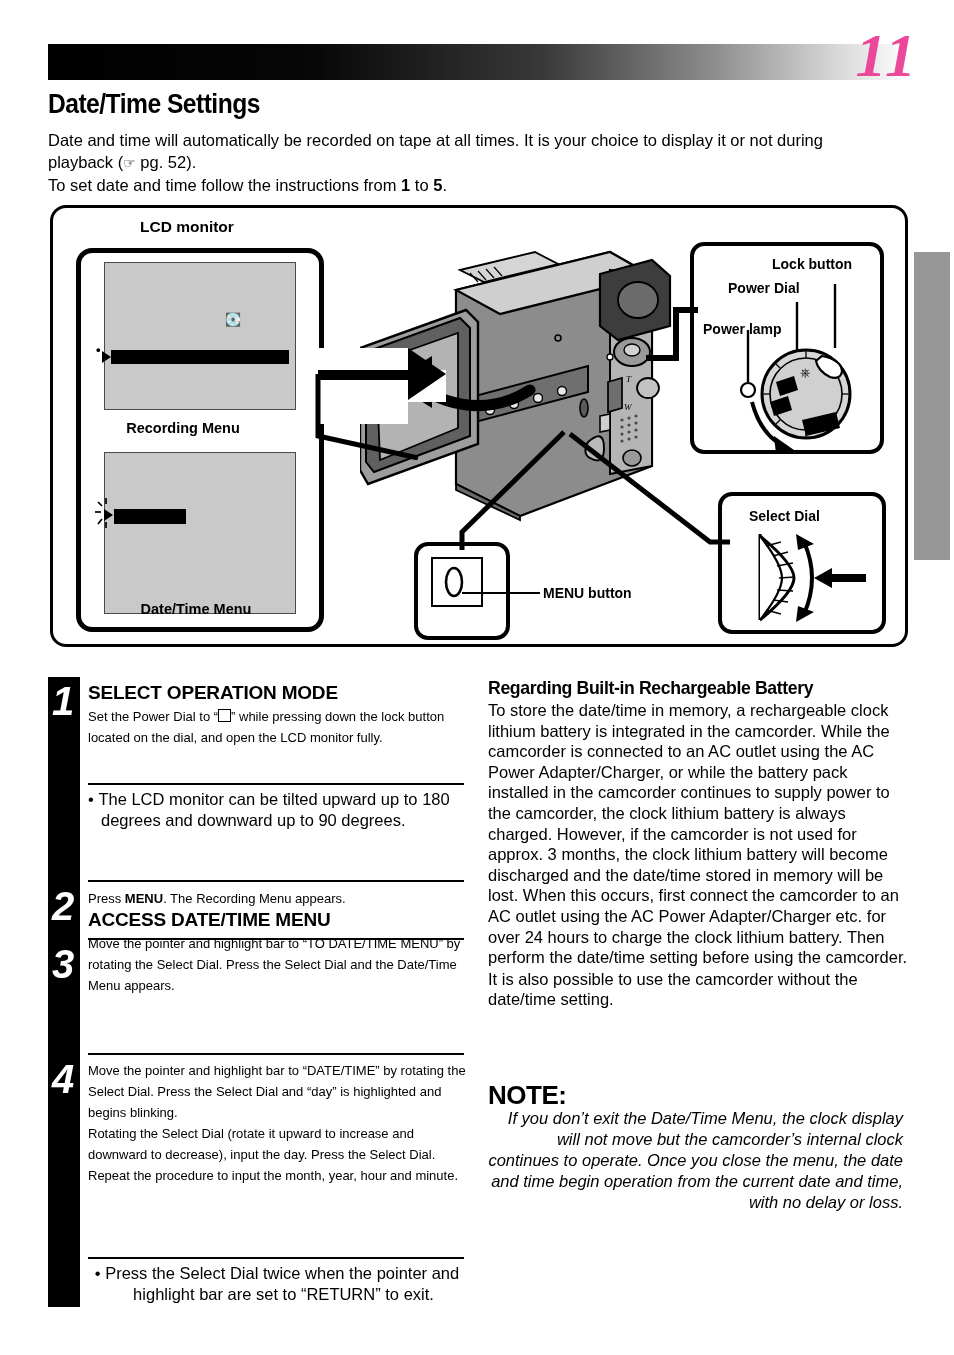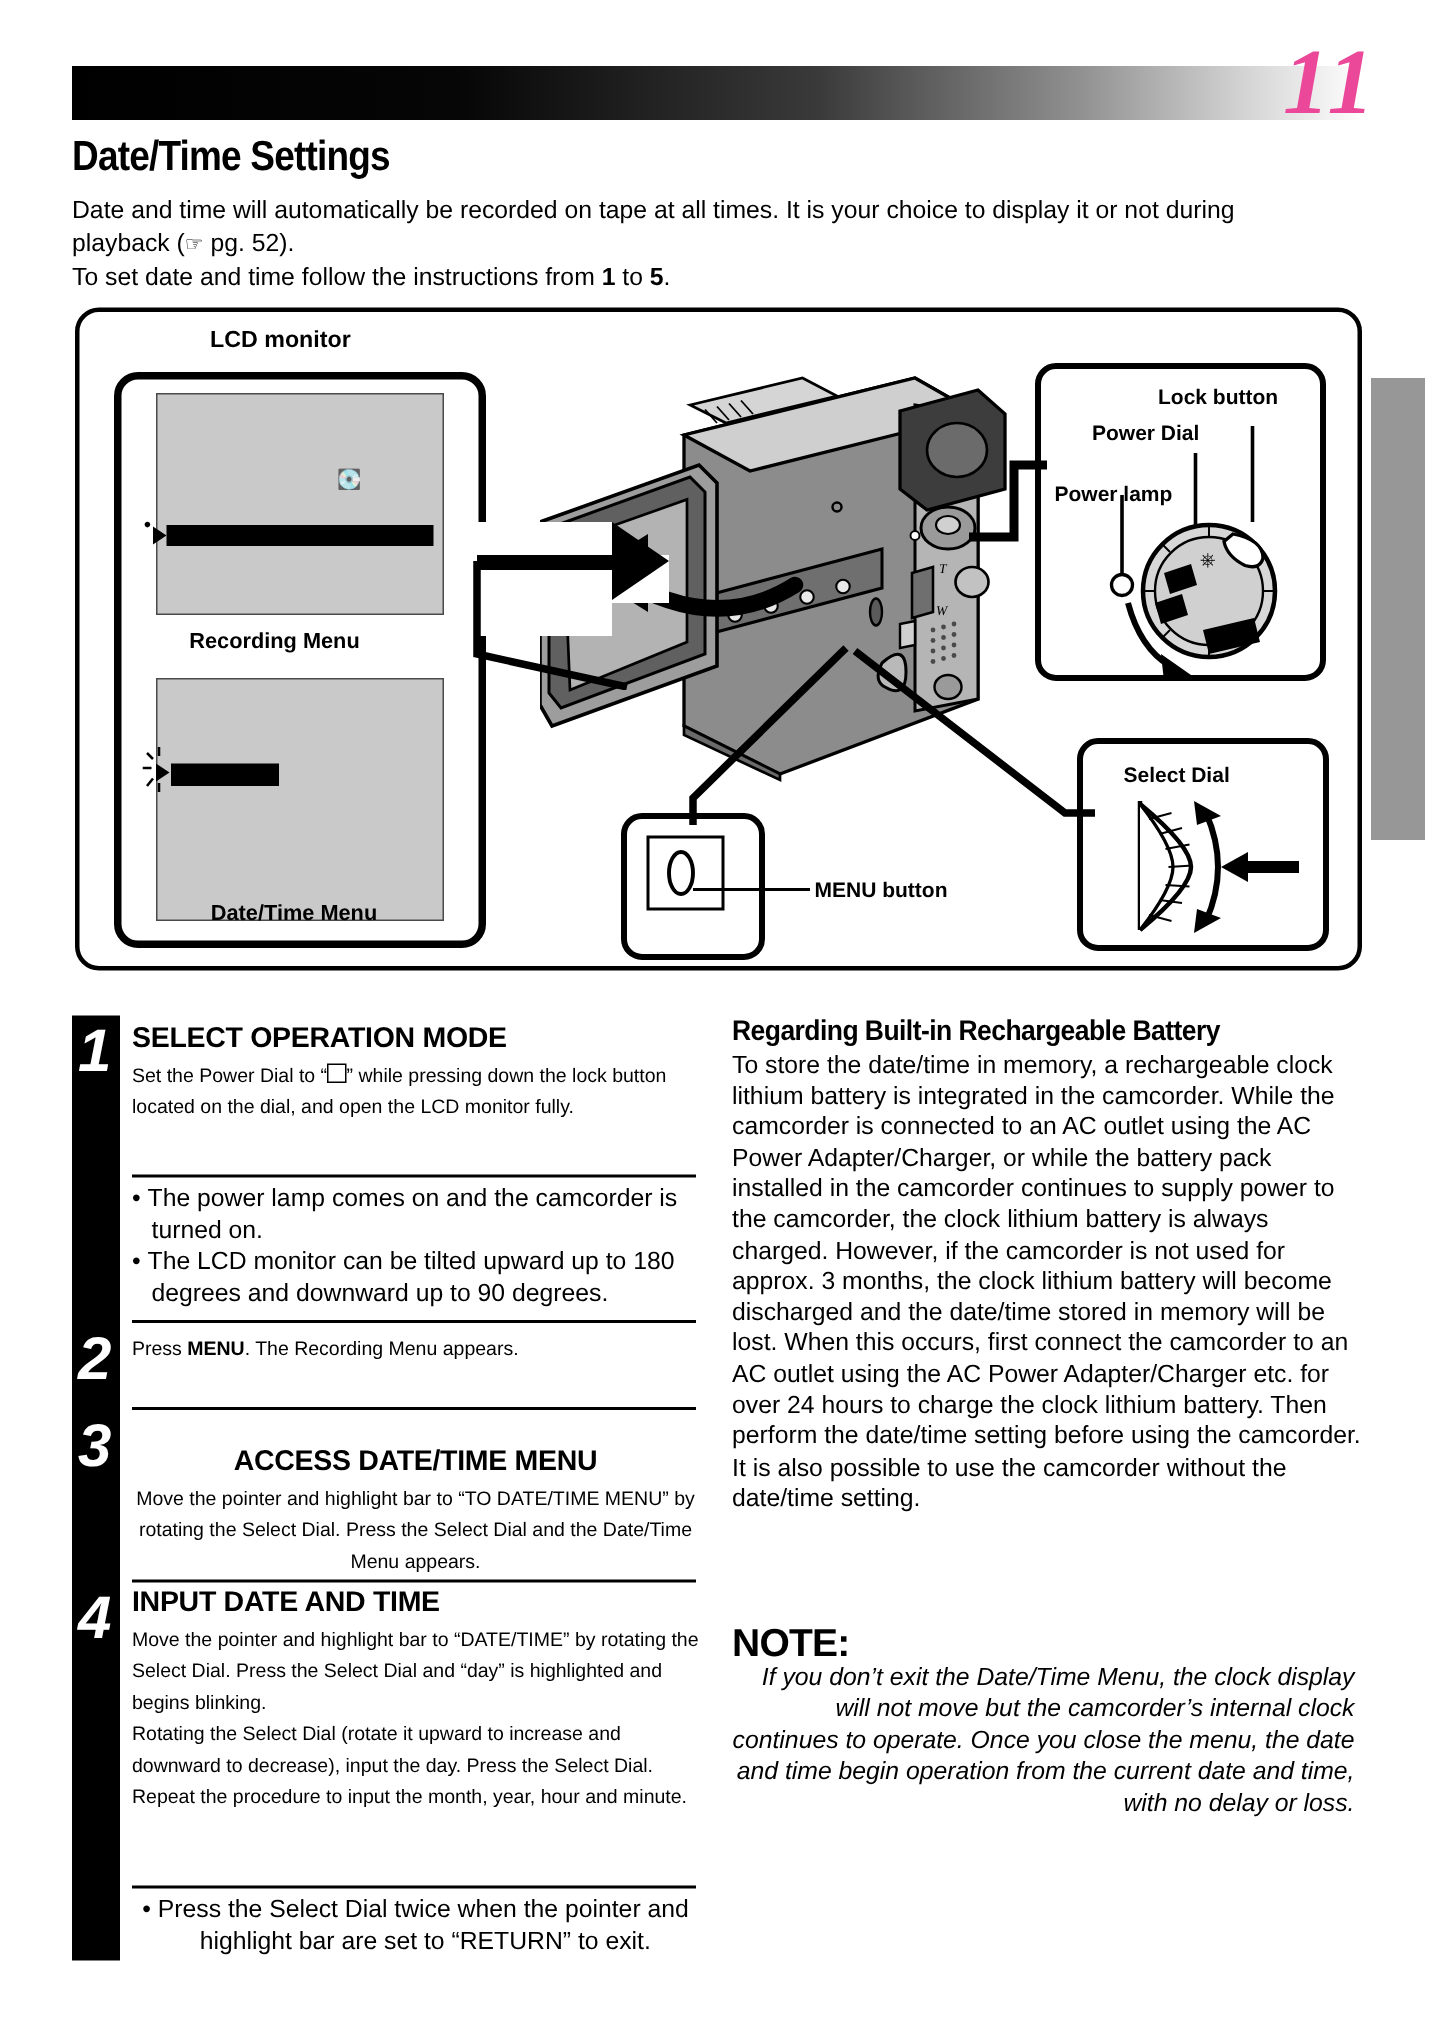--- a/index.html
+++ b/index.html
@@ -268,41 +268,39 @@
 
   <div class="blackbar"></div>
 
   <div class="stepnum" style="top:681px;">1</div>
   <div class="step" style="top:682px;">
     <h3>SELECT OPERATION MODE</h3>
     <p><span>Set the Power Dial to “</span><span class="sq"></span><span>” while pressing down the lock button located on the dial, and open the LCD monitor fully.</span></p>
   </div>
   <div class="rule" style="top:783px;"></div>
   <div class="bullets" style="top:789px;">
-    <div>•&nbsp;<span>The power lamp comes on and the camcorder is turned on.</span></div>
     <div>•&nbsp;<span>The LCD monitor can be tilted upward up to 180 degrees and downward up to 90 degrees.</span></div>
   </div>
 
   <div class="rule" style="top:880px;"></div>
   <div class="stepnum" style="top:886px;">2</div>
   <div class="step" style="top:886px;">
     <p><span>Press </span><b>MENU</b><span>. The Recording Menu appears.</span></p>
   </div>
 
   <div class="rule" style="top:938px;"></div>
   <div class="stepnum" style="top:944px;">3</div>
-  <div class="step" style="top:964px;text-align:center;">
+  <div class="step" style="top:909px;">
     <h3>ACCESS DATE/TIME MENU</h3>
     <p>Move the pointer and highlight bar to “TO DATE/TIME MENU” by rotating the Select Dial. Press the Select Dial and the Date/Time Menu appears.</p>
   </div>
 
   <div class="rule" style="top:1053px;"></div>
   <div class="stepnum" style="top:1059px;">4</div>
   <div class="step" style="top:1058px;">
-    <h3>INPUT DATE AND TIME</h3>
     <p style="white-space:pre-line;">Move the pointer and highlight bar to “DATE/TIME” by rotating the Select Dial. Press the Select Dial and “day” is highlighted and begins blinking.
 Rotating the Select Dial (rotate it upward to increase and downward to decrease), input the day. Press the Select Dial. Repeat the procedure to input the month, year, hour and minute.</p>
   </div>
   <div class="rule" style="top:1257px;"></div>
   <div class="bullets" style="top:1263px;text-align:center;">
     <div>•&nbsp;<span>Press the Select Dial twice when the pointer and highlight bar are set to “RETURN” to exit.</span></div>
   </div>
 
   <div class="colR">
     <h3 class="rh">Regarding Built-in Rechargeable Battery</h3>

